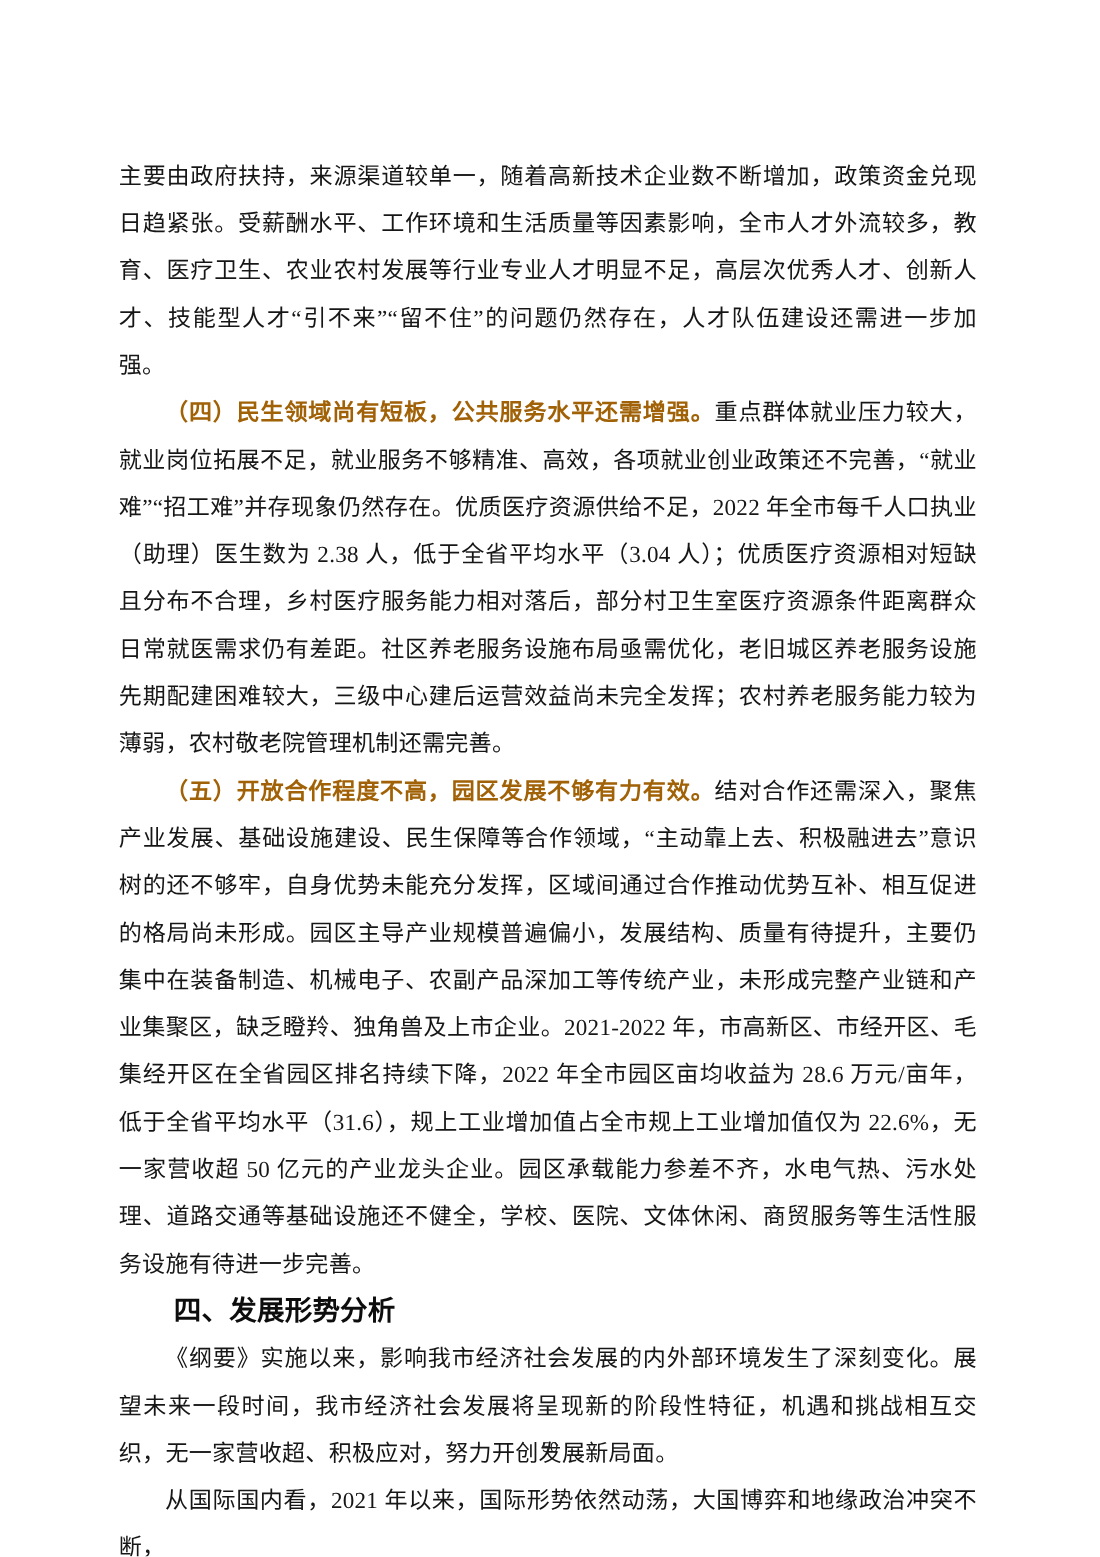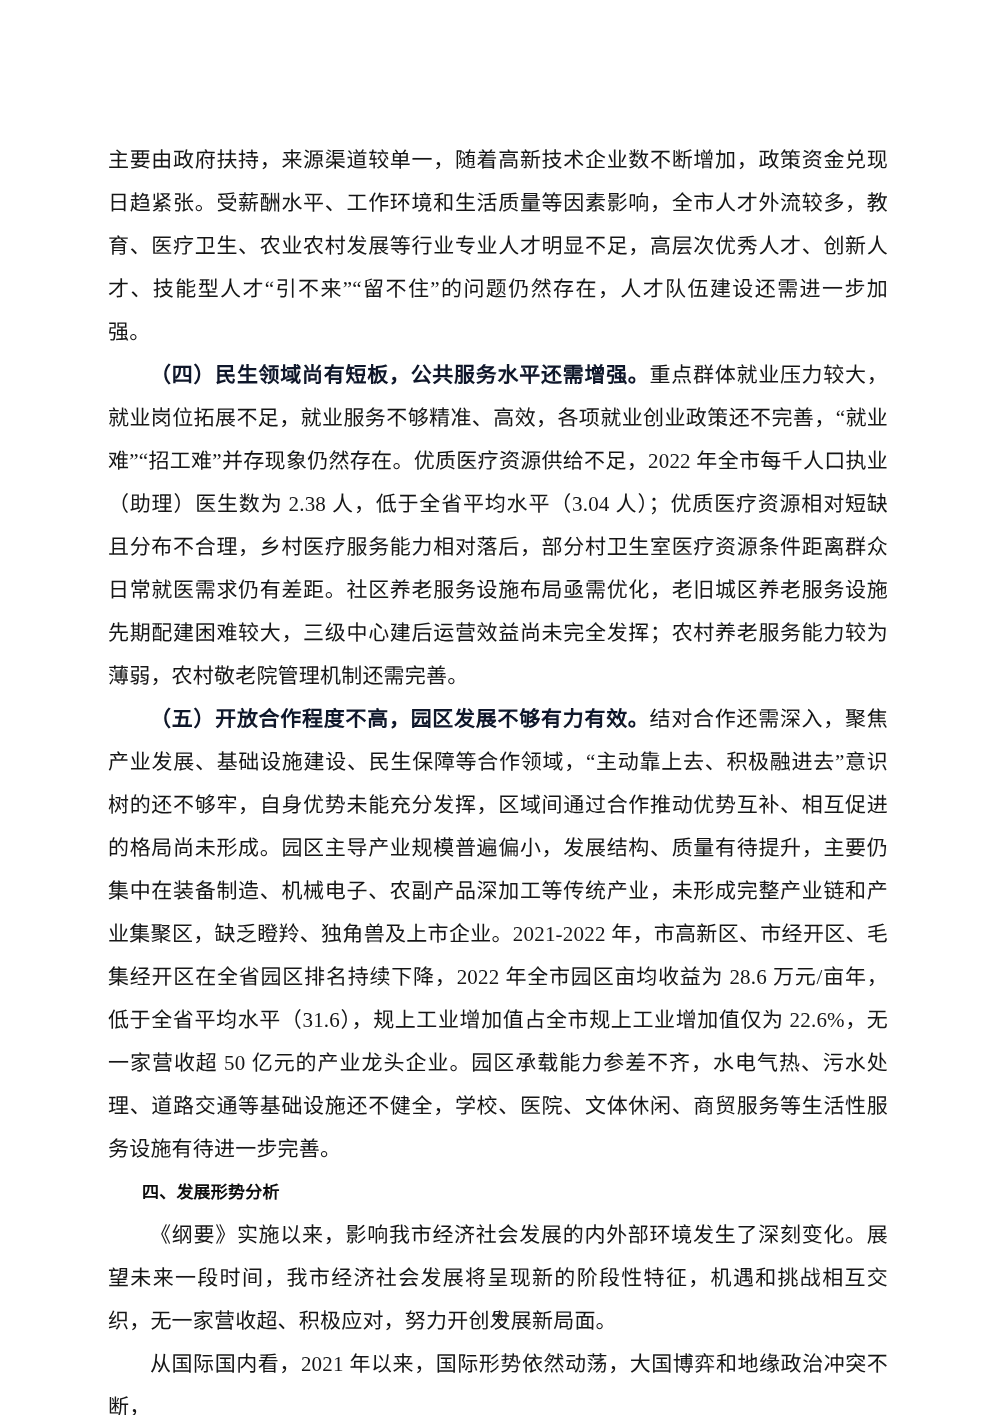--- a/index.html
+++ b/index.html
@@ -29,27 +29,27 @@
   }
   .para {
     margin: 0;
     text-indent: 2em;
   }
   .para.no-indent {
     text-indent: 0;
   }
   .lead {
     font-weight: 700;
-    color: #0f172a;
+    color: #a16207;
   }
   .section-heading {
     margin: 0;
     font-family: "Liberation Sans", "DejaVu Sans", sans-serif;
     font-weight: 700;
-    font-size: 17px;
+    font-size: 25px;
     line-height: 43px;
     text-indent: 2em;
     color: #0d0d0d;
   }
   .page-number {
     position: absolute;
     top: 1308px;
     left: 0;
     width: 1000px;
     text-align: center;

